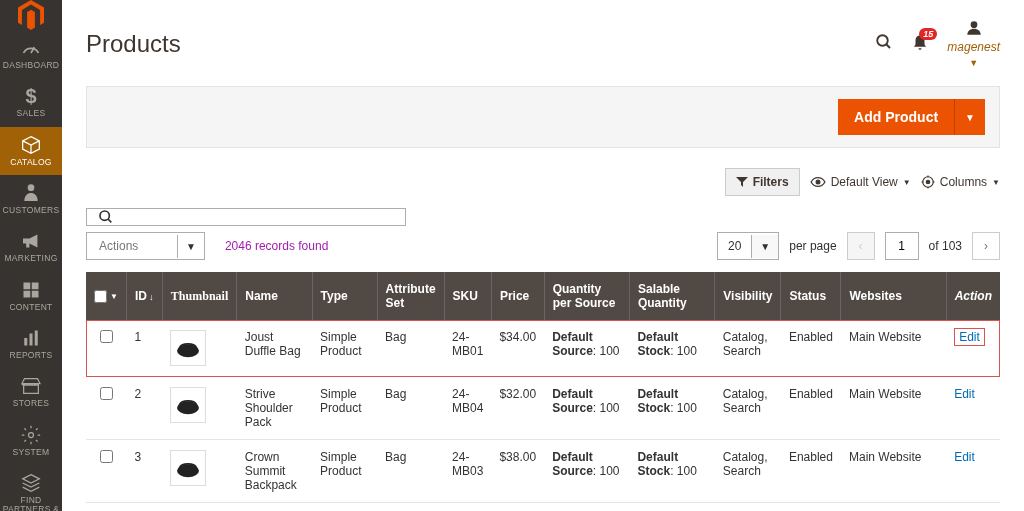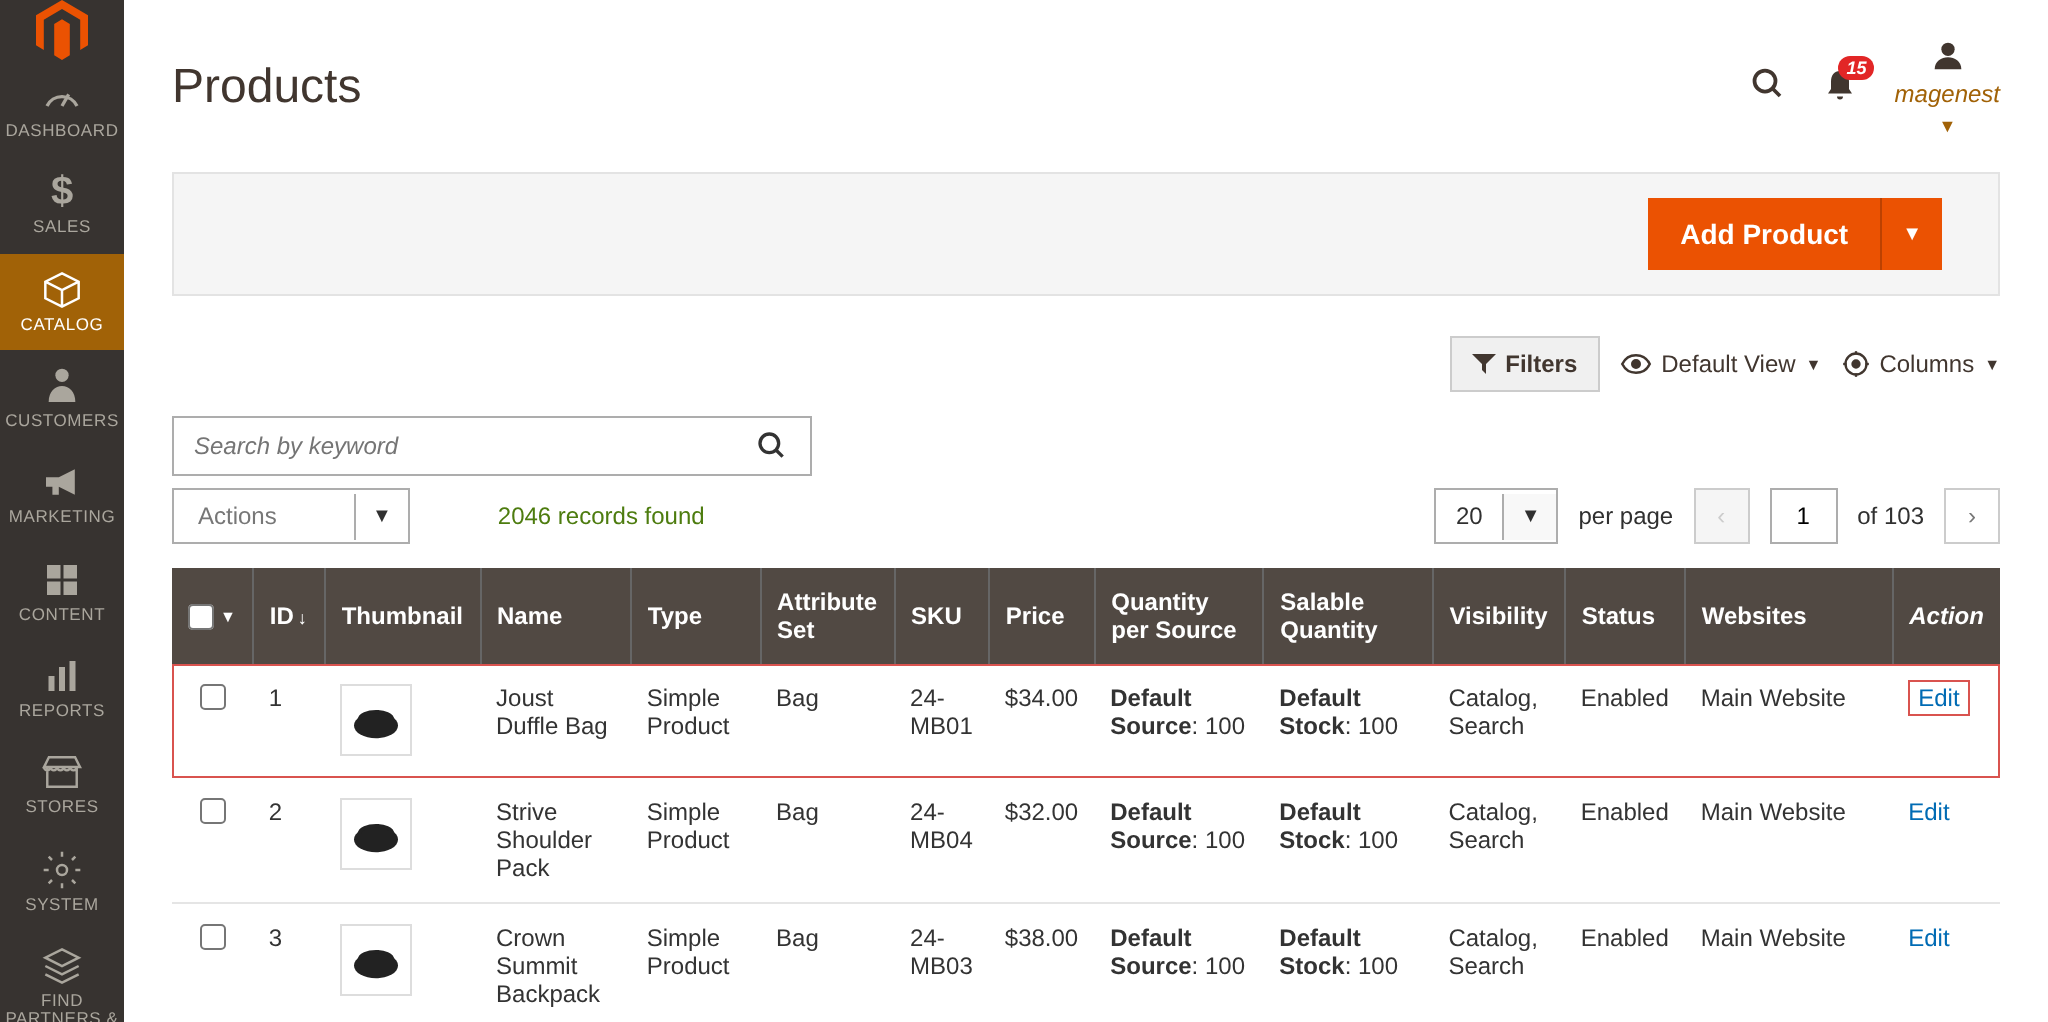--- a/index.html
+++ b/index.html
@@ -18,59 +18,59 @@
 
 .main { flex: 1; padding: 0 24px; overflow: auto; }
 .header { display: flex; align-items: center; justify-content: space-between; padding-top: 20px; padding-bottom: 18px; }
 .page-title { font-size: 24px; font-weight: 400; color: #41362f; }
 .header-right { display: flex; align-items: center; gap: 18px; font-style: italic; }
 .search-icon { font-size: 18px; cursor: pointer; }
 .notif { position: relative; cursor: pointer; }
 .notif-badge { position: absolute; top: -6px; right: -8px; background: #e22626; color: #fff; border-radius: 8px; font-size: 9px; padding: 1px 4px; font-weight: bold; }
 .user-menu { display: flex; align-items: center; gap: 4px; cursor: pointer; font-size: 12px; color: #a16207; flex-direction: column; }
 
-.toolbar { background: #f5f5f5; border: 1px solid #e3e3e3; padding: 12px 28px; display: flex; justify-content: flex-end; margin-bottom: 20px; }
+.toolbar { background: #f5f5f5; border: 1px solid #e3e3e3; padding: 12px 14px; display: flex; justify-content: flex-end; margin-bottom: 20px; }
 .btn-primary { background: #eb5202; color: #fff; border: none; padding: 10px 16px; font-size: 14px; font-weight: 600; cursor: pointer; display:flex; align-items:center;}
 .btn-primary-split { background: #eb5202; color: #fff; border: none; border-left: 1px solid rgba(0,0,0,0.2); padding: 10px 10px; cursor: pointer; font-size:10px;}
 
 .controls-row { display: flex; justify-content: flex-end; gap: 10px; margin-bottom: 12px; align-items:center;}
 .ctrl-btn { background: #fff; border: 1px solid #adadad; padding: 6px 10px; font-size: 12px; cursor: pointer; display:flex; align-items:center; gap:5px; color:#41362f;}
 .ctrl-btn.filters { background: #f0f0f0; border-color: #ccc; font-weight: bold; }
 .ctrl-link { font-size: 12px; color: #41362f; cursor:pointer; display:flex; align-items:center; gap:5px;}
 .search-box { display: flex; border: 1px solid #adadad; width: 320px; }
 .search-box input { border: none; padding: 7px 10px; flex: 1; font-size: 12px; outline:none; font-style: italic; color: #999;}
 .search-box .sb-btn { width: 38px; display:flex;align-items:center;justify-content:center; cursor:pointer; font-size:16px; font-weight:bold;}
 
 .grid-controls { display: flex; align-items: center; justify-content: space-between; margin-top:6px; margin-bottom: 0;}
 .gc-left { display:flex; align-items:center; gap: 20px;}
 .actions-dd { border:1px solid #adadad; display:flex; align-items:center; }
 .actions-dd .dd-label { padding: 6px 12px; font-size:12px; min-width:90px; color: #777;}
 .actions-dd .dd-arrow { border-left:1px solid #adadad; padding: 6px 8px; font-size:10px; cursor:pointer; background:#fff;}
-.records-found { font-size: 12px; color: #4d7c0f; margin-left: 24px; }
+.records-found { font-size: 12px; color: #a21caf; }
 .gc-right { display:flex; align-items:center; gap:10px; font-size:12px;}
 .per-page-sel { border:1px solid #adadad; display:flex; align-items:center;}
 .per-page-sel span:first-child { padding:6px 10px;}
 .per-page-sel .dd-arrow { border-left:1px solid #adadad; padding:6px 8px; font-size:10px; background:#f8f8f8; cursor:pointer;}
 .page-btn { border:1px solid #ccc; width:28px; height:28px; display:flex;align-items:center;justify-content:center; cursor:pointer; background:#fff; color:#777;}
 .page-btn.disabled { color:#ccc; background:#f5f5f5;}
 .page-input { border:1px solid #adadad; width:34px; height:28px; text-align:center; font-size:12px;}
 
 
 table.grid { width: 100%; border-collapse: collapse; margin-top: 12px; }
 table.grid thead th { background: #514943; color: #fff; font-size: 12px; font-weight: 600; text-align: left; padding: 10px 8px; border-right: 1px solid #666; vertical-align: middle;}
 table.grid thead th:last-child { border-right:none;font-style:italic;}
 table.grid tbody td { padding: 10px 8px; font-size: 12px; border-bottom: 1px solid #e5e5e5; vertical-align: top; color: #333;}
 table.grid tbody tr.highlighted td { background: #fff; }
 table.grid tbody tr.highlighted { outline: 1px solid #d9534f; outline-offset: -1px;}
 .thumb { width: 36px; height: 36px; border: 1px solid #ddd; background: #fff; display:flex;align-items:center;justify-content:center; font-size:20px;}
 .edit-link { color: #006bb4; cursor: pointer; }
 .edit-link.boxed { border:1px solid #d9534f; padding:1px 4px;}
 .col-chk { width: 30px; text-align:center;}
 .col-id { width: 36px;}
-.col-thumb { width: 56px;}
+.col-thumb { width: 56px; font-family: Liberation Serif, serif;}
 .col-type { width: 66px;}
 .col-attr { width: 60px;}
 .col-sku { width: 46px;}
 .col-price { width: 50px;}
 .col-qps, .col-sq { width: 88px;}
 .col-vis { width: 60px;}
 .col-status { width: 54px;}
 .col-web { width: 110px;}
 .col-action { width: 44px; text-align:left;}
 .th-chk { display:flex;align-items:center;gap:3px;}
@@ -234,21 +234,20 @@
             <line x1="20" y1="12" x2="23" y2="12"></line>
           </svg>
         <span>Columns</span>
         <span style="font-size:8px;">▼</span>
       </span>
     </div>
 
     <div class="grid-controls">
       <div class="gc-left">
         <div class="search-box">
-          <input type="text" placeholder="Search by keyword" style="">
           <span class="sb-btn">
             <svg width="16" height="16" viewBox="0 0 24 24" fill="none" stroke="#333" stroke-width="2.5">
                 <circle cx="10" cy="10" r="7"></circle>
                 <line x1="20" y1="20" x2="15" y2="15"></line>
               </svg>
           </span>
         </div>
       </div>
       <div></div>
     </div>

